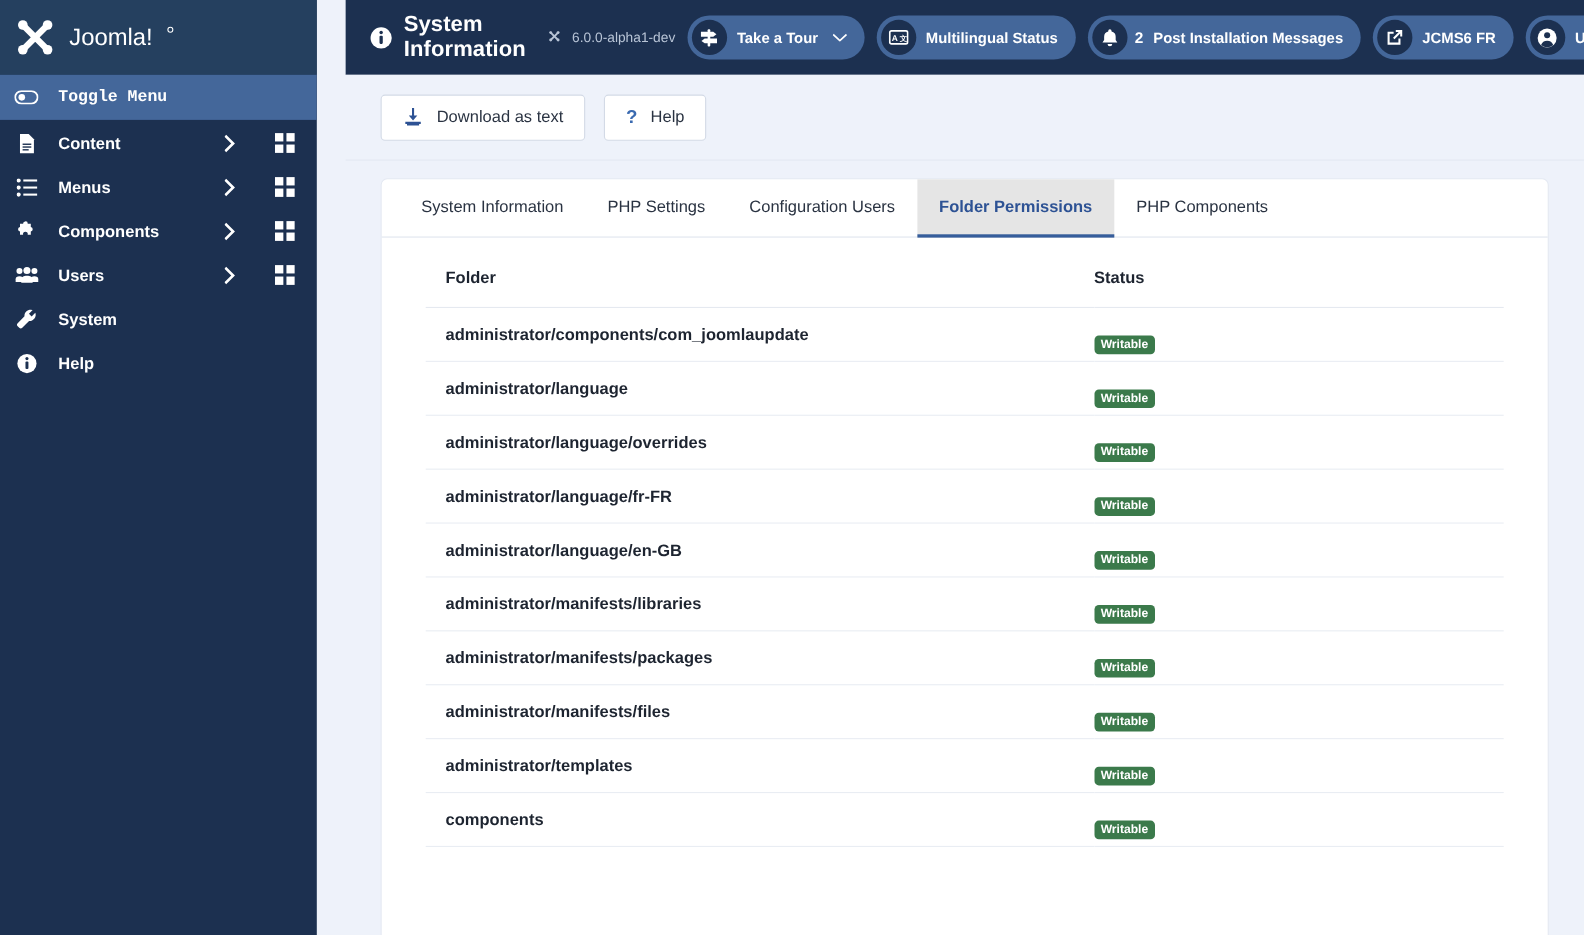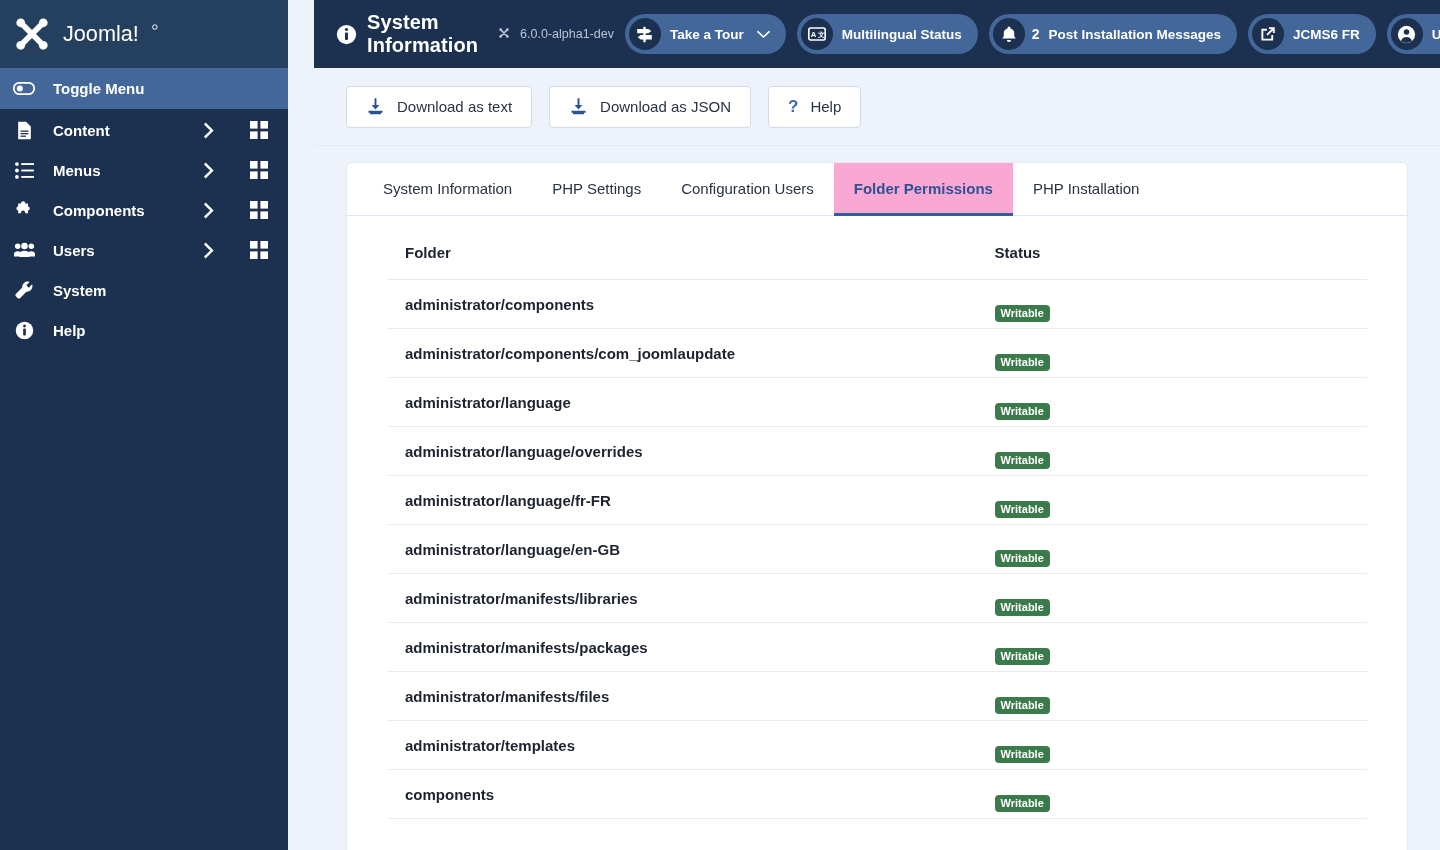--- a/index.html
+++ b/index.html
@@ -26,20 +26,21 @@
   }
   .brand-logo { width: 40px; height: 40px; flex: none; }
   .brand-word { height: 26px; }
   .toggle-menu {
     height: 41px; min-height: 41px;
     background: #44679a;
     display: flex; align-items: center;
     padding-left: 11px; gap: 16px;
     color: #fff; font-size: 15px; font-weight: 600;
     cursor: pointer;
+    font-family: Liberation Mono, monospace;
   }
   .toggle-icon { width: 26px; display: flex; justify-content: center; flex: none; }
   .nav { padding-top: 1px; }
   .nav-item {
     height: 40px;
     display: flex; align-items: center;
     padding-left: 11px; padding-right: 12px;
     color: #fff; font-size: 15px; font-weight: 600;
     cursor: pointer; gap: 16px;
   }
@@ -124,21 +125,21 @@
   .tab {
     display: flex; align-items: center;
     padding: 0 20px;
     font-size: 15px; color: #2a3342;
     cursor: pointer; white-space: nowrap;
     border-bottom: 3px solid transparent;
     margin-bottom: -1px;
   }
   .tab:first-child { margin-left: 16px; }
   .tab.active {
-    background: #f9a8d4;
+    background: #e5e5e5;
     color: #2d5294; font-weight: 700;
     border-bottom: 3px solid #365d9b;
   }
 
   
   .tbl-wrap { padding: 28px 40px 0 40px; }
   table.perm { width: 100%; border-collapse: collapse; table-layout: fixed; }
   table.perm th {
     text-align: left;
     font-size: 15px; font-weight: 700; color: #1d2430;
@@ -419,29 +420,20 @@
     <button class="btn">
       <span class="bico">
         <svg width="19" height="19" viewBox="0 0 20 20">
           <path d="M9 1.2 h2 v7.3 h3.1 L10 13.2 L5.9 8.5 H9 Z" fill="#2d5294"></path>
           <path d="M2.6 14.4 h14.8 v2.1 h-1.6 v1.6 H4.2 v-1.6 H2.6 Z" fill="#2d5294"></path>
         </svg>
       </span>
       <span>Download as text</span>
     </button>
 
-    <button class="btn">
-      <span class="bico">
-        <svg width="19" height="19" viewBox="0 0 20 20">
-          <path d="M9 1.2 h2 v7.3 h3.1 L10 13.2 L5.9 8.5 H9 Z" fill="#2d5294"></path>
-          <path d="M2.6 14.4 h14.8 v2.1 h-1.6 v1.6 H4.2 v-1.6 H2.6 Z" fill="#2d5294"></path>
-        </svg>
-      </span>
-      <span>Download as JSON</span>
-    </button>
 
     <button class="btn btn-help toolbar-right">
       <span class="qmark">?</span>
       <span>Help</span>
     </button>
   </div>
 
   <div class="content-scroll">
     <div class="card">
 
@@ -452,38 +444,34 @@
         <div class="tab">
           <span>PHP Settings</span>
         </div>
         <div class="tab">
           <span>Configuration Users</span>
         </div>
         <div class="tab active">
           <span>Folder Permissions</span>
         </div>
         <div class="tab">
-          <span>PHP Installation</span>
+          <span>PHP Components</span>
         </div>
       </div>
 
       <div class="tbl-wrap">
         <table class="perm">
           <thead>
             <tr>
               <th class="col-folder">Folder</th>
               <th class="col-status">Status</th>
             </tr>
           </thead>
           <tbody>
             <tr>
-              <td class="folder">administrator/components</td>
-              <td class="status"><span class="badge">Writable</span></td>
-            </tr>
-            <tr>
               <td class="folder">administrator/components/com_joomlaupdate</td>
               <td class="status"><span class="badge">Writable</span></td>
             </tr>
             <tr>
               <td class="folder">administrator/language</td>
               <td class="status"><span class="badge">Writable</span></td>
             </tr>
             <tr>
               <td class="folder">administrator/language/overrides</td>
               <td class="status"><span class="badge">Writable</span></td>

